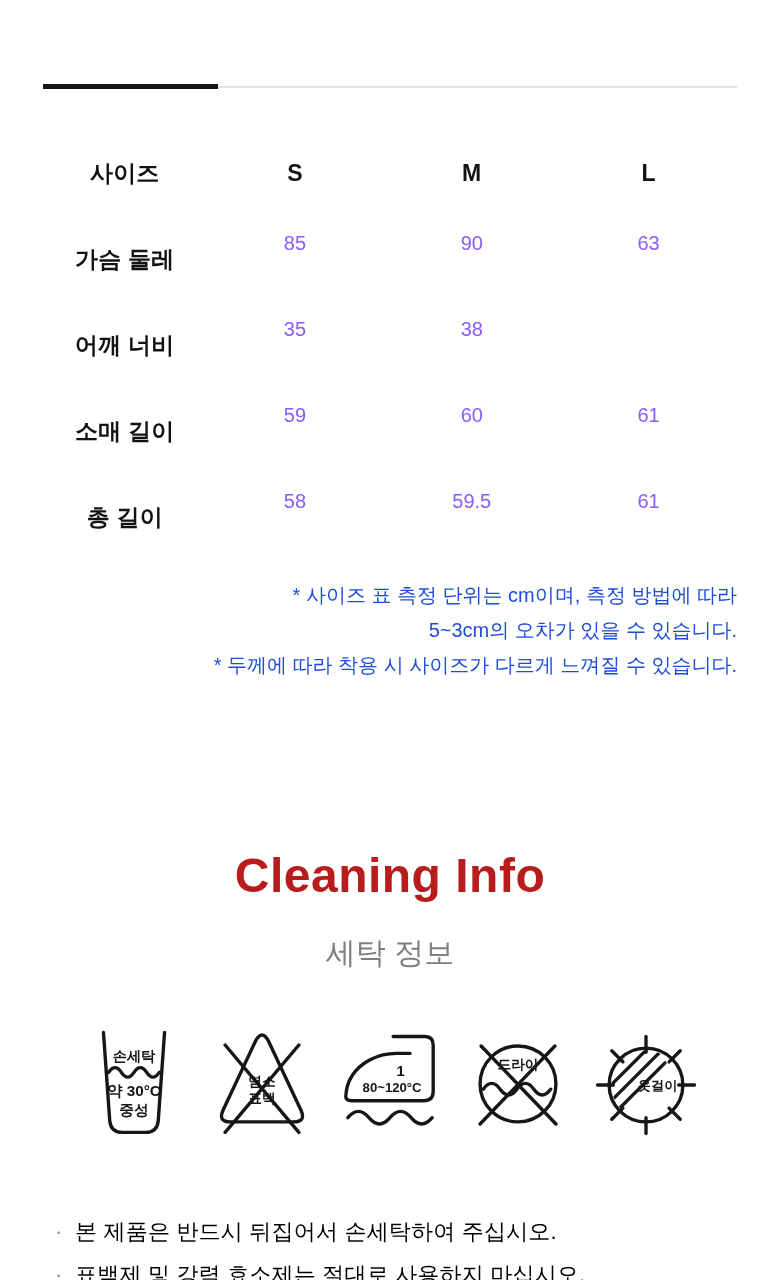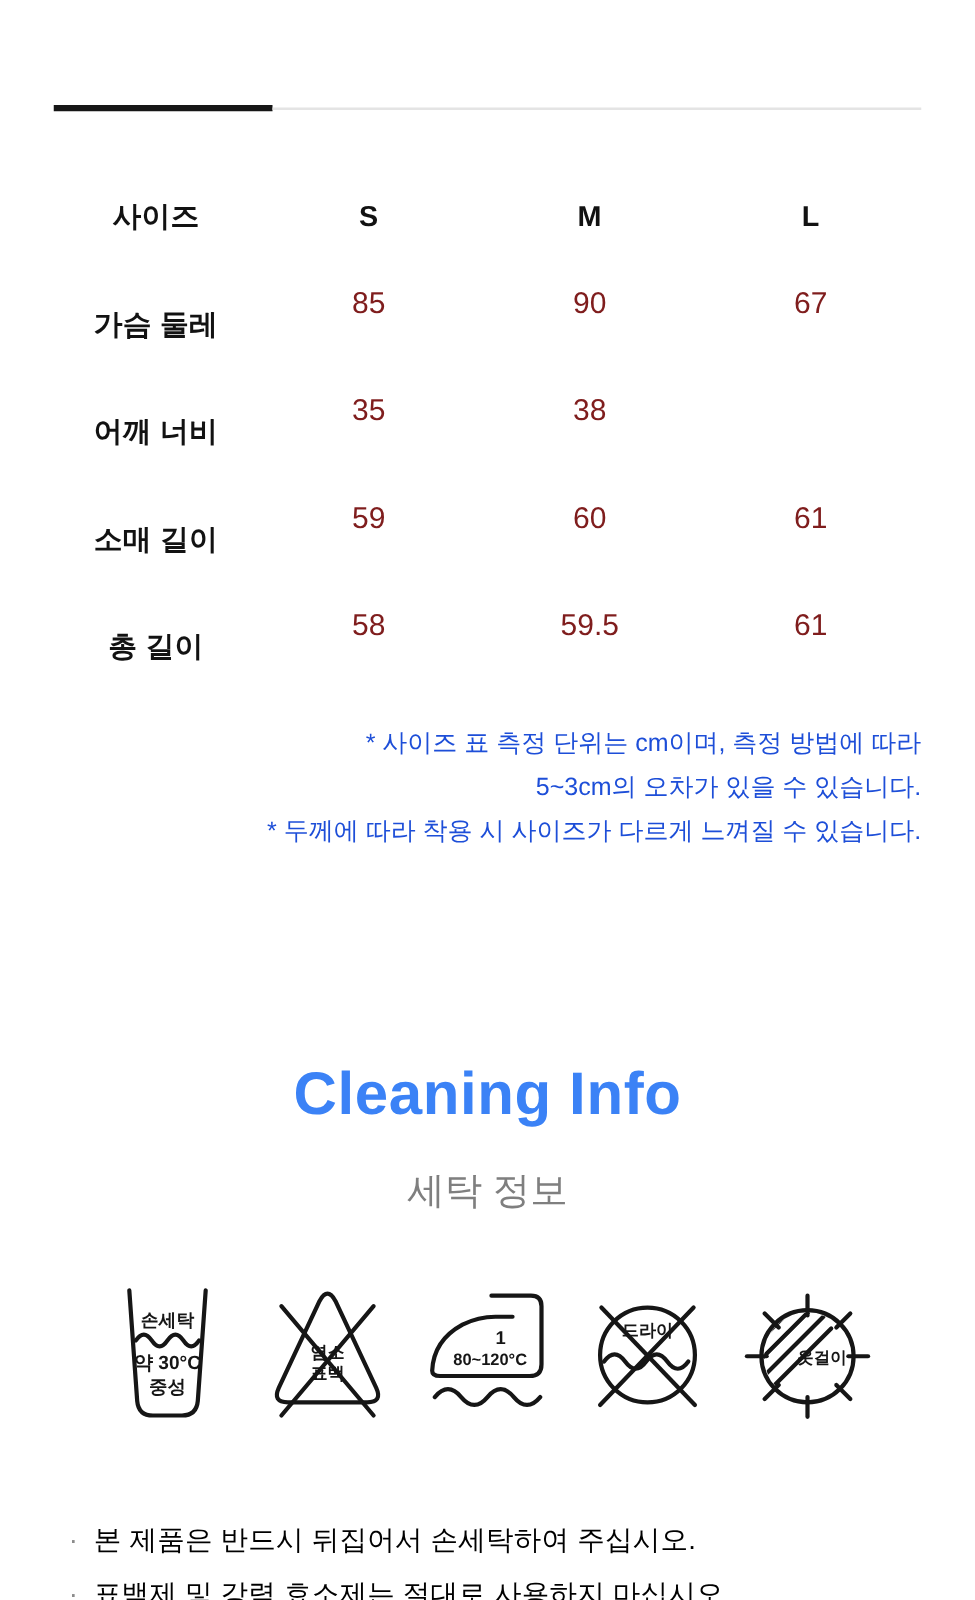--- a/index.html
+++ b/index.html
@@ -16,30 +16,30 @@
   .divider-black { width:175px; height:5px; background:#161616; }
   .divider-gray  { flex:1; height:2px; background:#e4e4e4; }
 
   
   .size-table { margin-top:25px; }
   .trow {
     display:grid; grid-template-columns:1.85fr 2fr 2fr 2fr;
     height:86px; align-items:center; text-align:center;
   }
   .thead-cell, .tlabel { font-size:23px; font-weight:700; color:#121212; letter-spacing:0.2px;margin-top:32px; }
-  .tvalue { font-size:24px; font-weight:400; color:#7f1d1d; }
+  .tvalue { font-size:20px; font-weight:400; color:#8b5cf6; }
 
   
   .size-notes { margin-top:34px; text-align:right; font-size:20px; line-height:35px; color:#1d4ed8; }
 
   
   .cleaning-title {
     margin-top:163px; text-align:center;
     font-size:48px; line-height:60px; font-weight:800;
-    color:#3b82f6; letter-spacing:0.5px;
+    color:#b91c1c; letter-spacing:0.5px;
   }
   .cleaning-subtitle { margin-top:30px; text-align:center; font-size:30px; line-height:34px; color:#7f7f7f; }
 
   
   .icons-row { margin-top:56px; display:flex; justify-content:center; gap:22px; }
   .care-icon { width:106px; height:118px; }
   .care-icon svg { width:106px; height:118px; display:block; }
   .ic-stroke { fill:none; stroke:#161616; stroke-width:3.2; stroke-linecap:round; stroke-linejoin:round; }
   .ic-text { fill:#161616; font-weight:700; font-family:"Liberation Sans","DejaVu Sans",sans-serif; }
 
@@ -63,21 +63,21 @@
     <div class="trow">
       <div class="thead-cell">사이즈</div>
       <div class="thead-cell">S</div>
       <div class="thead-cell">M</div>
       <div class="thead-cell">L</div>
     </div>
     <div class="trow">
       <div class="tlabel">가슴 둘레</div>
       <div class="tvalue">85</div>
       <div class="tvalue">90</div>
-      <div class="tvalue">67</div>
+      <div class="tvalue">63</div>
     </div>
     <div class="trow">
       <div class="tlabel">어깨 너비</div>
       <div class="tvalue">35</div>
       <div class="tvalue">38</div>
     </div>
     <div class="trow">
       <div class="tlabel">소매 길이</div>
       <div class="tvalue">59</div>
       <div class="tvalue">60</div>

